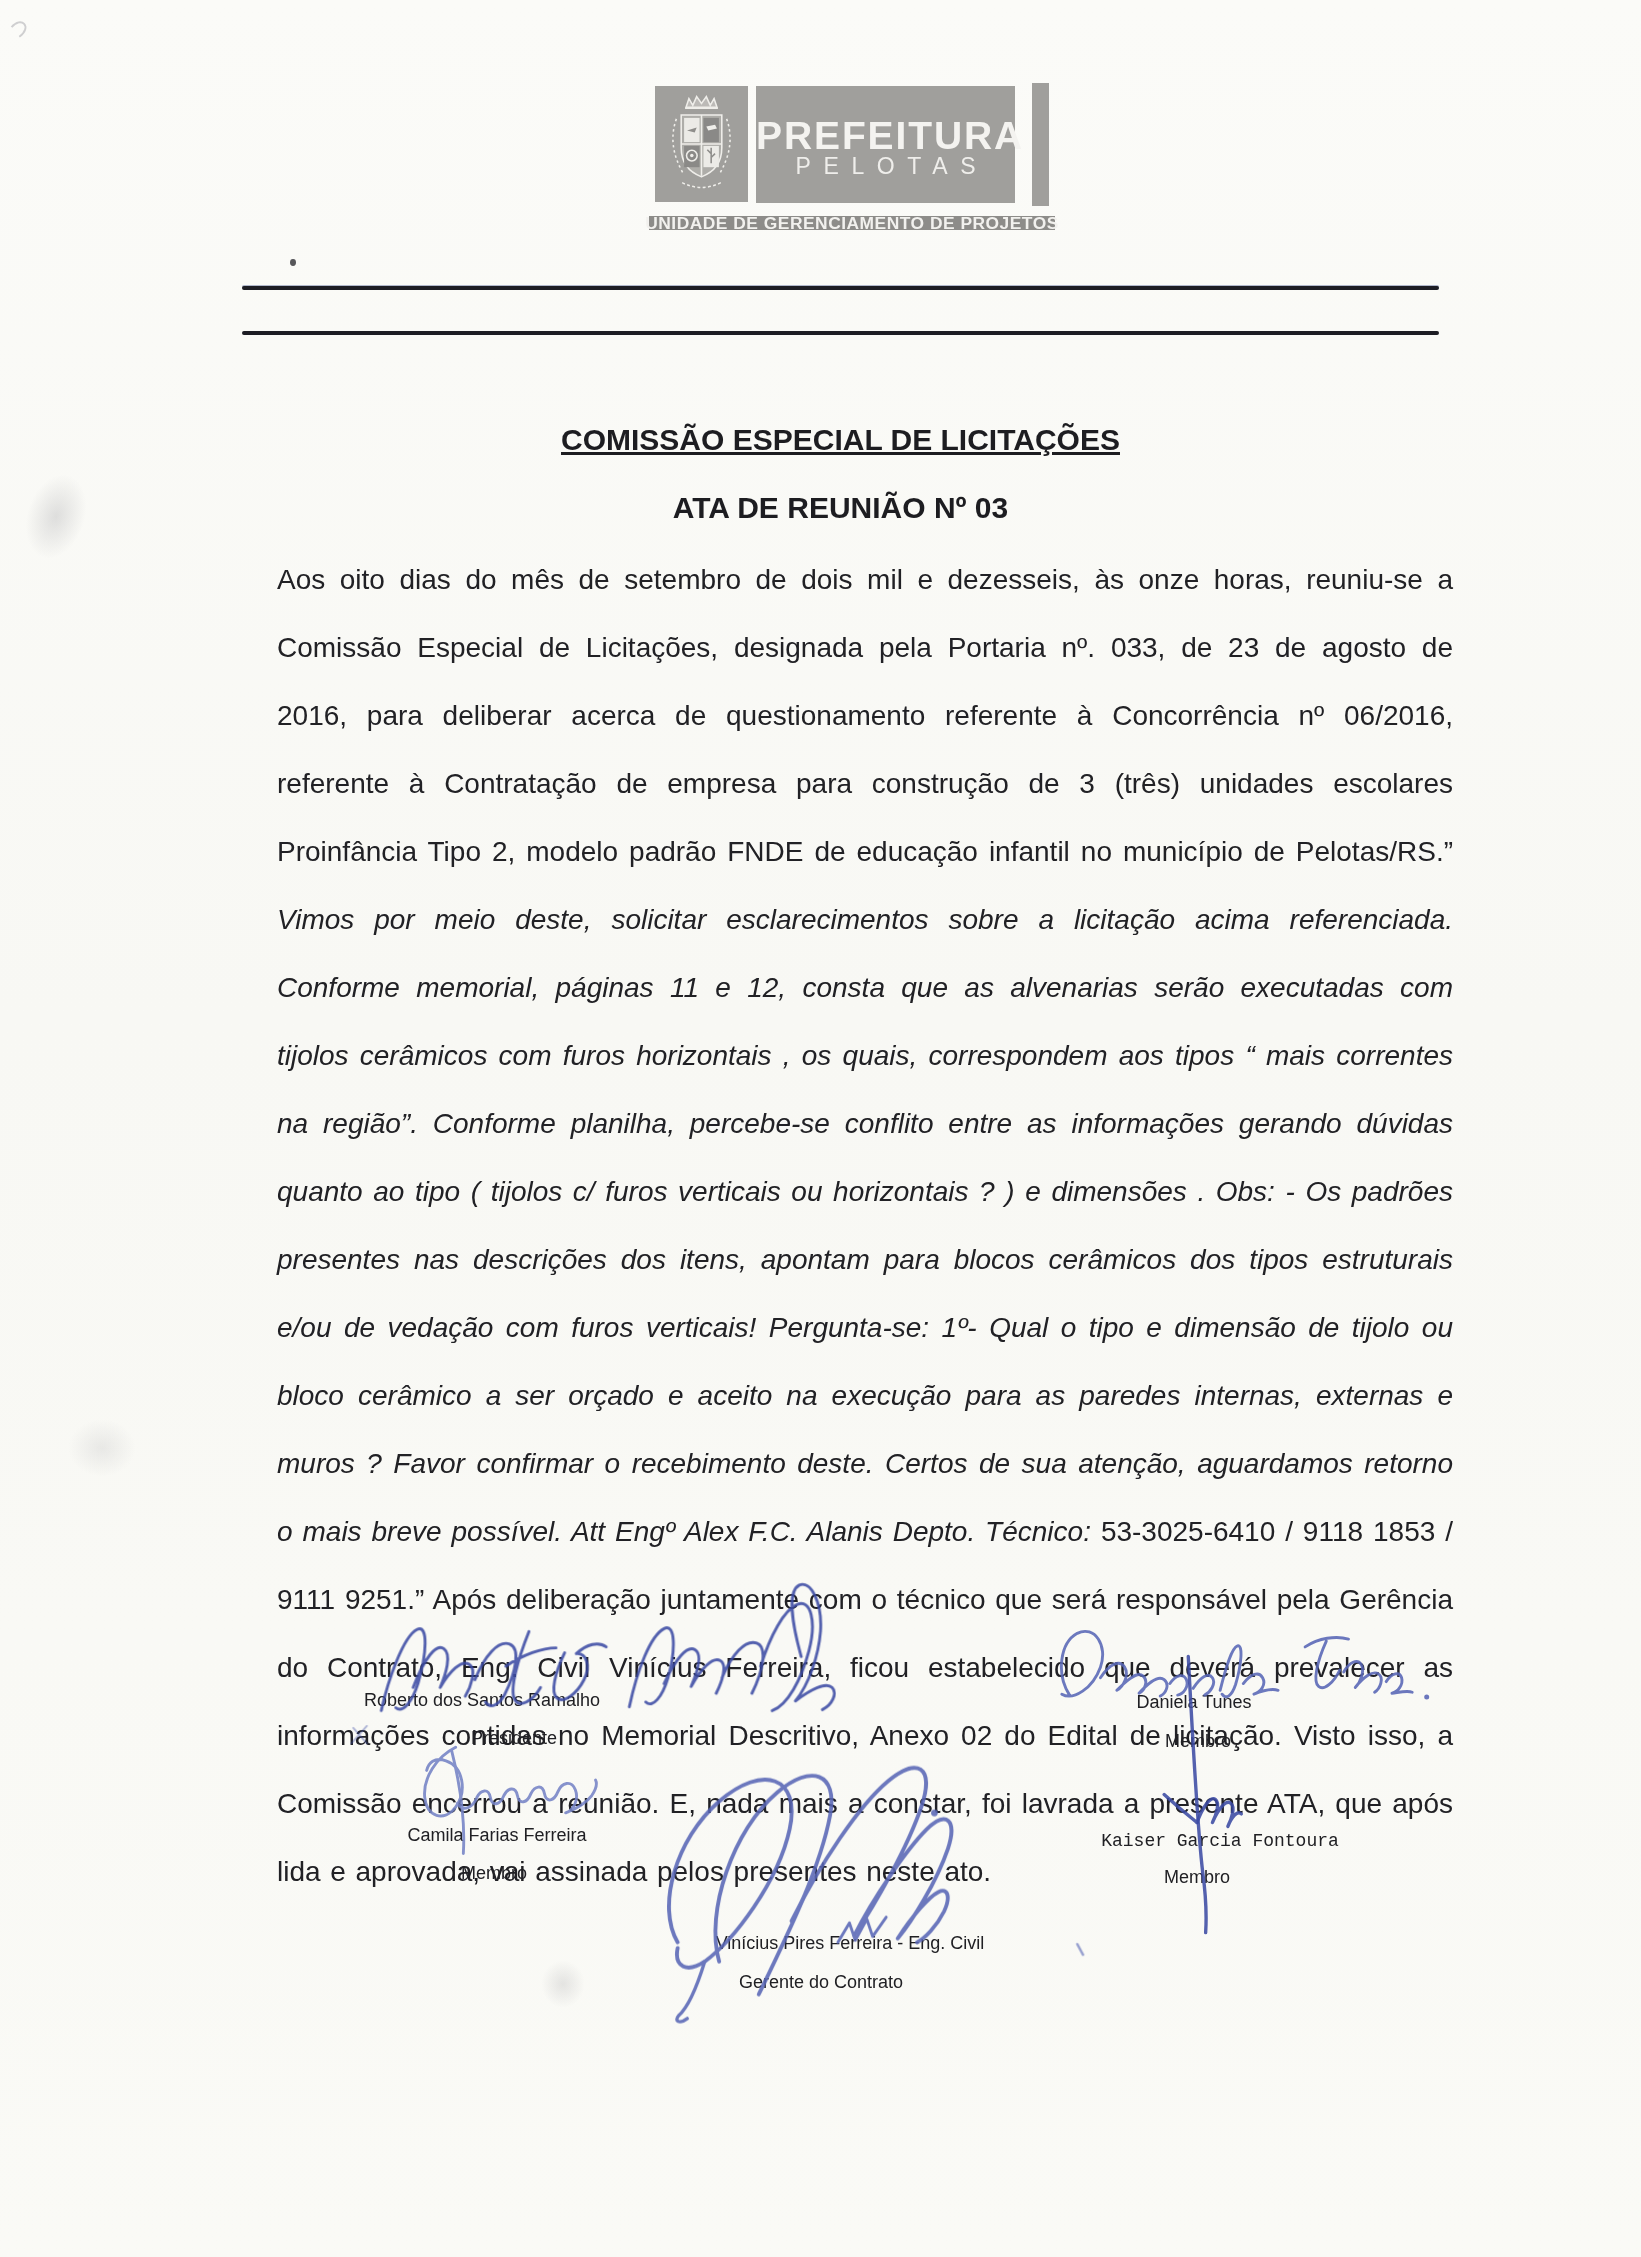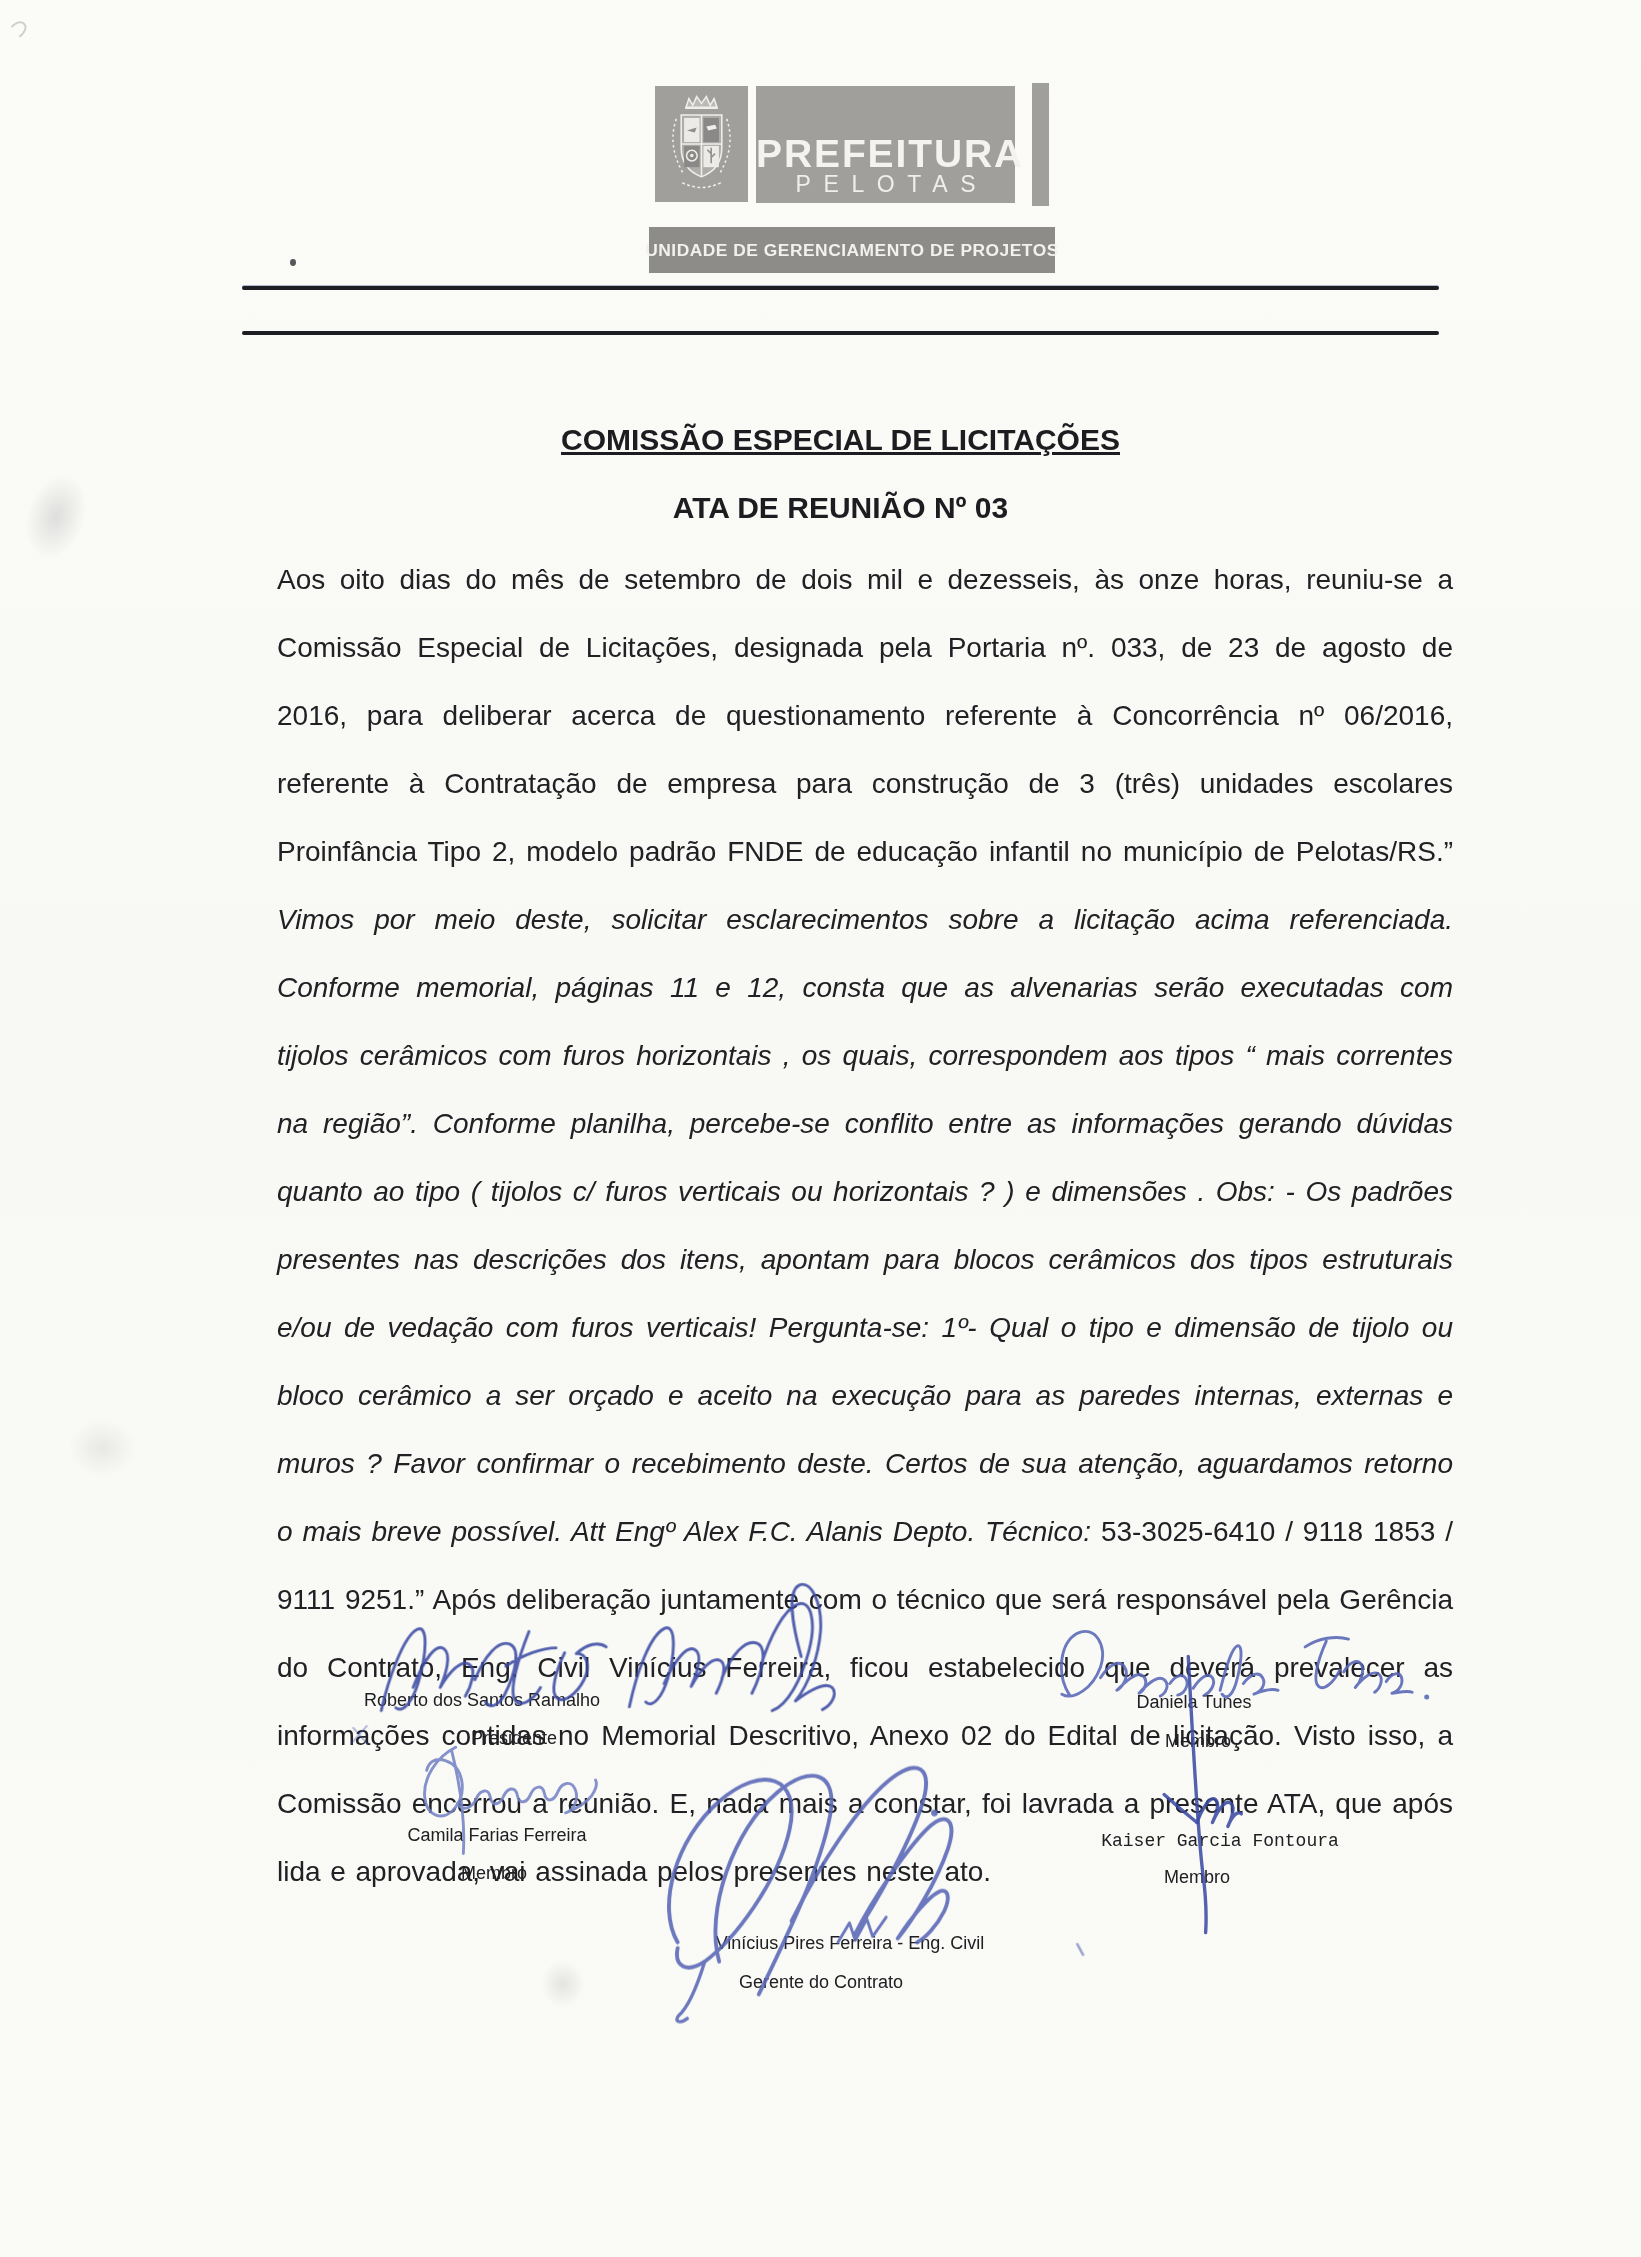--- a/index.html
+++ b/index.html
@@ -6,25 +6,25 @@
   html,body{margin:0;padding:0;background:#d9d9d6;}
   .page{
     position:relative; width:1641px; height:2257px; margin:0 auto;
     background:linear-gradient(180deg,#fbfbf8 0%,#f8f8f4 45%,#fafaf6 100%);
     font-family:"Liberation Sans","DejaVu Sans",sans-serif;
     color:var(--text,#202022); overflow:hidden;
   }
   
   .logo-crest{position:absolute;left:655px;top:86px;width:93px;height:116px;background:var(--logo-gray);}
   .logo-brand{position:absolute;left:756px;top:86px;width:259px;height:117px;background:var(--logo-gray);
-    color:var(--logo-text);text-align:center;box-sizing:border-box;padding-top:49px;}
+    color:var(--logo-text);text-align:center;box-sizing:border-box;padding-top:31px;}
   .brand-main{font-size:39px;font-weight:bold;letter-spacing:1.9px;line-height:37px;}
   .brand-sub{font-size:23px;letter-spacing:12.6px;margin-right:-12.6px;line-height:25px;opacity:.95;}
   .logo-strip{position:absolute;left:1032px;top:83px;width:17.4px;height:123px;background:var(--logo-gray);}
-  .logo-banner{position:absolute;left:649px;top:227px;width:406px;height:46px;background:var(--banner-gray);
+  .logo-banner{position:absolute;left:649px;top:216px;width:406px;height:14px;background:var(--banner-gray);
     color:#f2f1ee;font-weight:bold;font-size:17.4px;letter-spacing:0.5px;
     display:flex;align-items:center;justify-content:center;white-space:nowrap;}
   
   .rule{position:absolute;left:242px;width:1197px;height:3.9px;background:var(--rule);border-radius:1.9px;}
   .rule-top{top:286px;box-shadow:0 -1px 0 rgba(40,60,120,.35);}
   .rule-bottom{top:331px;}
   .reference{position:absolute;left:242px;top:294px;width:1197px;text-align:center;font-size:29px;color:#26262a;}
   
   .doc-title{position:absolute;left:242px;top:423px;width:1197px;text-align:center;font-size:30px;font-weight:bold;color:#1d1d21;text-decoration:underline;}
   .doc-subtitle{position:absolute;left:242px;top:491px;width:1197px;text-align:center;font-size:30px;font-weight:bold;color:#1d1d21;}

